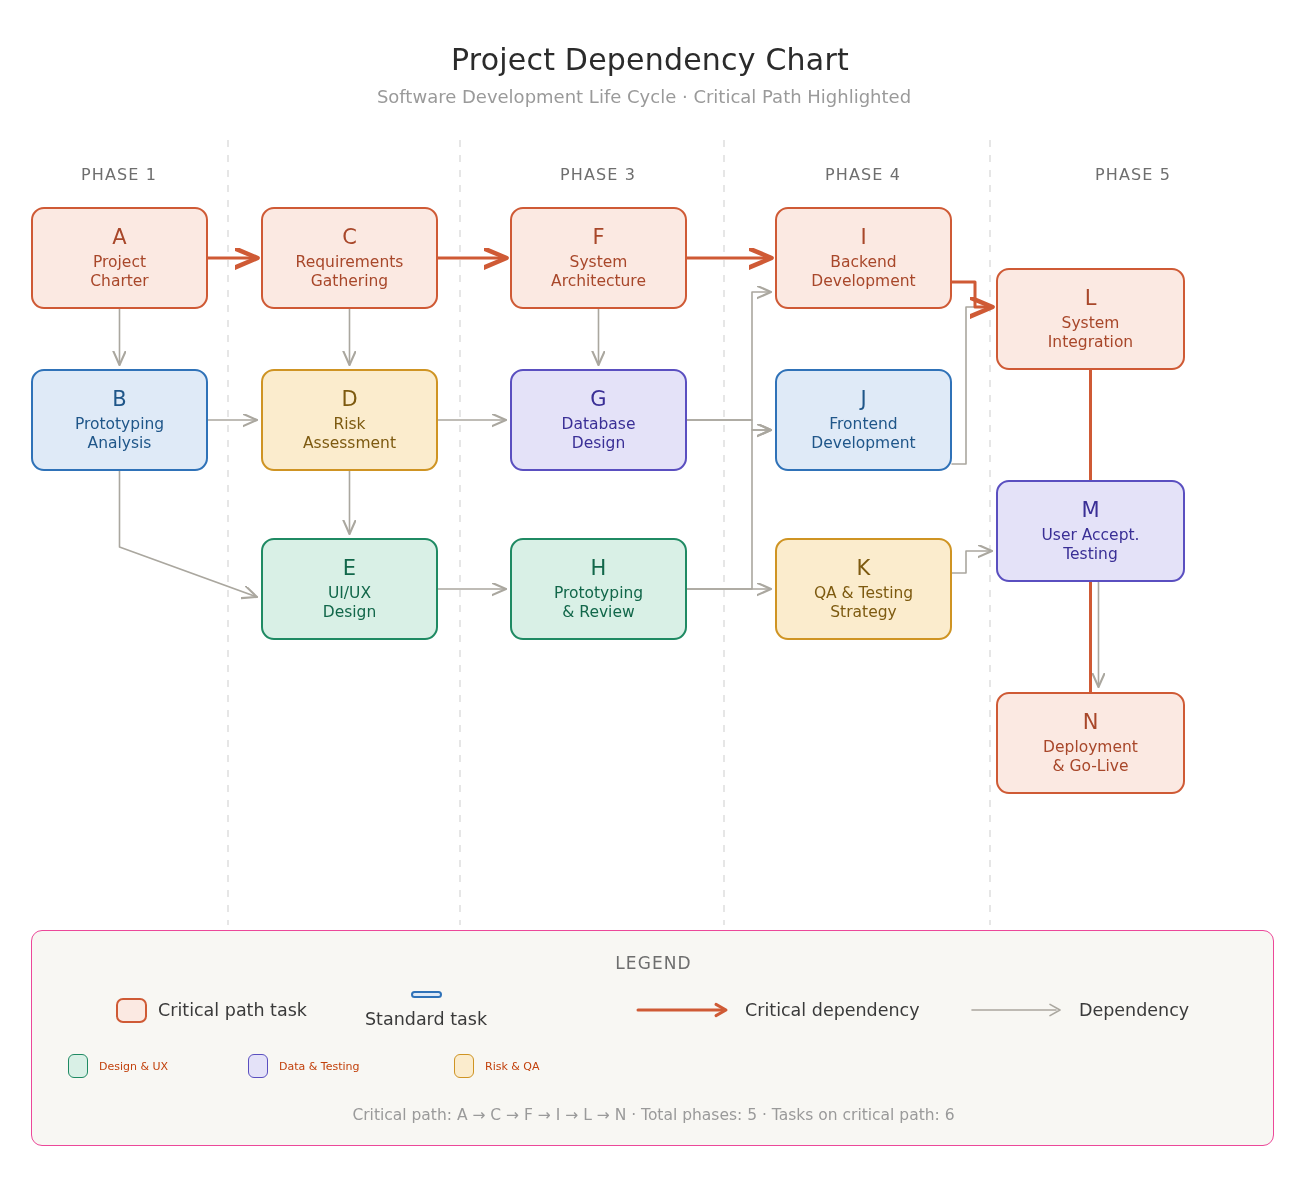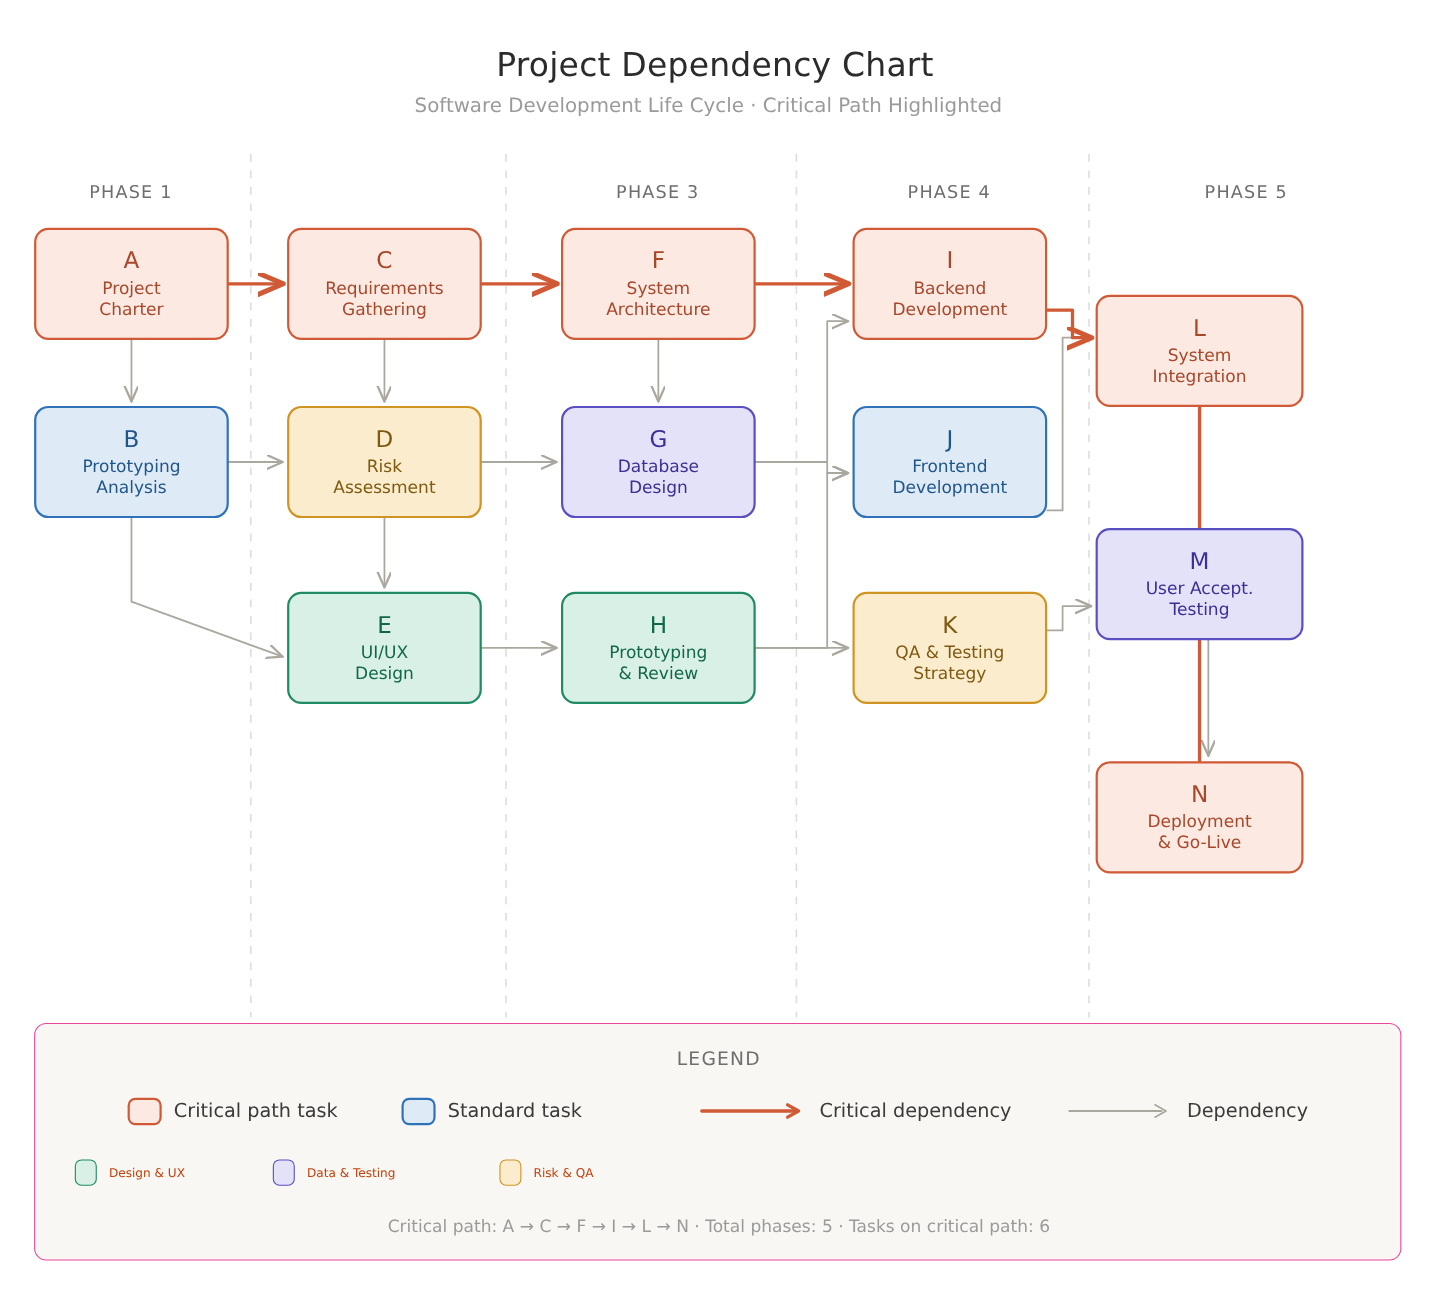--- a/index.html
+++ b/index.html
@@ -189,21 +189,21 @@
       </div>
     </div>
 
   <div class="legend">
     <div class="legend-title">LEGEND</div>
     <div class="lg-row1" id="legend-row1">
         <div class="lg-item" style="left: 52px; margin-left: 32px;">
           <div class="sw" style="background: rgb(251, 233, 226); border-color: rgb(207, 90, 53);"></div>
           <span class="lg-text">Critical path task</span>
         </div>
-        <div class="lg-item" style="left: 333px;">
+        <div class="lg-item" style="left: 333px; flex-direction: column;">
           <div class="sw" style="background: rgb(223, 234, 247); border-color: rgb(47, 114, 184);"></div>
           <span class="lg-text">Standard task</span>
         </div>
         <div class="lg-item" style="left: 938px;">
           <div class="arrow-sample"><svg width="98" height="18" viewBox="0 0 98 18">
               <path d="M2 9 L86 9" fill="none" stroke="#aaa79f" stroke-width="1.6" stroke-linecap="round"></path>
               <path d="M80 3.4 L90 9 L80 14.6" fill="none" stroke="#aaa79f" stroke-width="1.6" stroke-linecap="round" stroke-linejoin="round"></path>
             </svg></div>
           <span class="lg-text">Dependency</span>
         </div>

